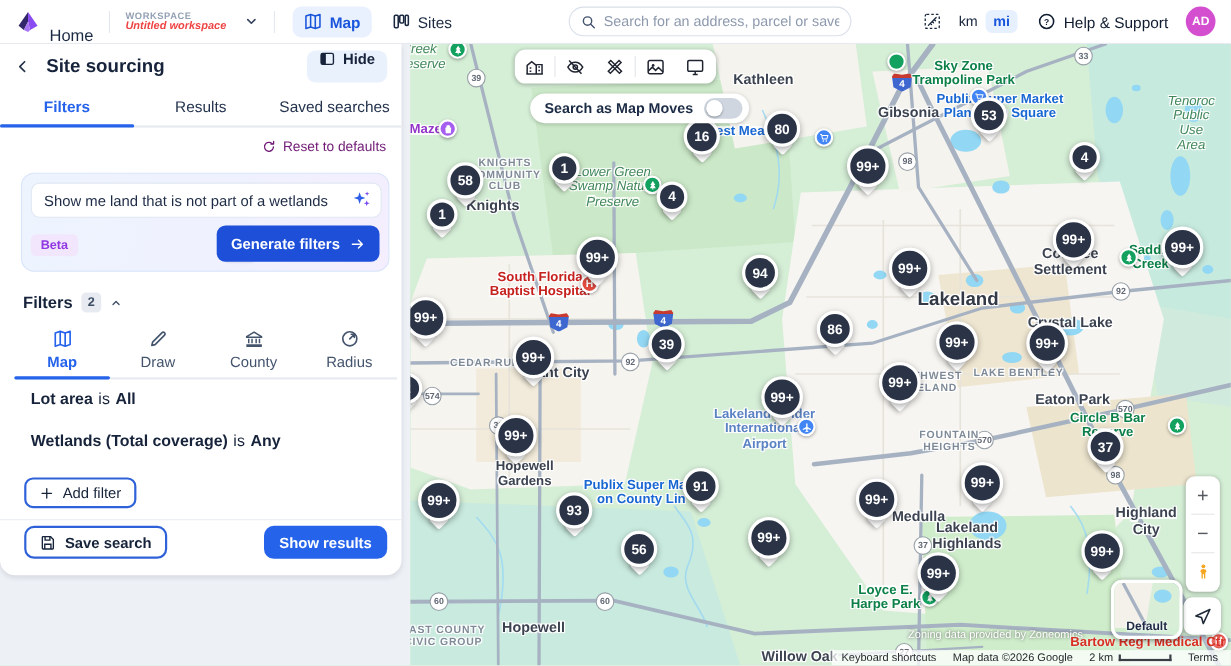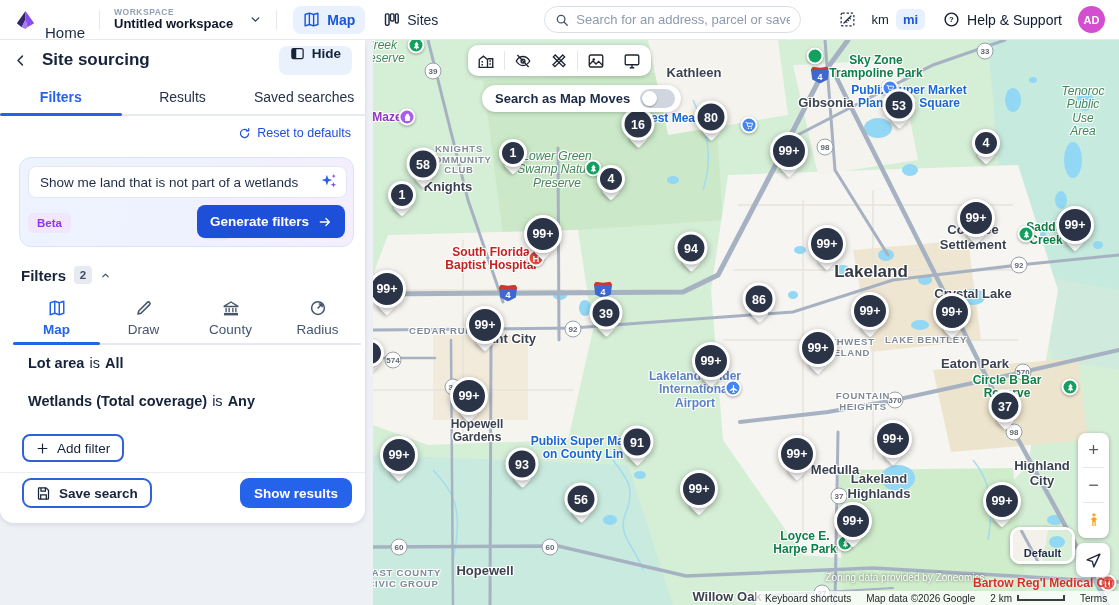--- a/index.html
+++ b/index.html
@@ -8,21 +8,21 @@
 
   
   .navbar { position:absolute; top:0; left:0; width:1119px; height:40px; background:#fff;
     border-bottom:1px solid #e7eaf0; display:flex; align-items:center; padding:0 14px; z-index:50; }
   .nb-group { display:flex; align-items:center; }
   .nb-home { gap:8px; cursor:pointer; }
   .nb-home-label { font-size:15px; font-weight:500; color:#1b2a44;margin-top:25px; }
   .nb-div { width:1px; height:20px; background:#e3e7ee; margin:0 14px; }
   .ws-block { display:flex; flex-direction:column; line-height:1.05; }
   .ws-label { font-size:8.5px; font-weight:700; letter-spacing:.06em; color:#94a0b4; }
-  .ws-name { font-size:13px; font-weight:700; color:#0f172a; }
+  .ws-name { font-size:10px; font-weight:700; color:#ef4444;font-style:italic; }
   .nb-chevron { margin-left:16px; color:#33415c; display:flex; }
   .nb-btn { display:flex; align-items:center; gap:7px; height:28px; padding:0 10px; border-radius:8px;
     font-size:14px; cursor:pointer; }
   .nb-btn.map-active { background:#e9f1fe; color:#1a56db; font-weight:600; margin-left:2px; }
   .nb-btn.sites { color:#1b2940; font-weight:500; margin-left:8px; }
   .nb-search { display:flex; align-items:center; gap:7px; width:257px; height:27px; margin-left:96px;
     border:1px solid #d9dfe9; border-radius:14px; padding:0 10px; color:#8d99ad; background:#fff; }
   .nb-search input { border:none; outline:none; flex:1; font-size:13px; color:#334259; background:transparent; font-family:inherit; }
   .nb-search input::placeholder { color:#8d99ad; }
   .nb-right { margin-left:auto; display:flex; align-items:center; }
@@ -40,21 +40,21 @@
   .back { color:#243247; display:flex; cursor:pointer; }
   .p-title { margin-left:14px; font-size:17px; font-weight:600; color:#16233a; }
   .hide-btn { margin-left:auto; display:flex; align-items:flex-start; gap:7px; height:29px; padding:0 11px;
     background:#e9f1fd; border-radius:8px; font-size:13.5px; font-weight:600; color:#16233a; cursor:pointer; }
   .p-tabs { position:absolute; top:40px; left:0; right:0; height:36px; display:flex; border-bottom:2px solid #e7ebf1; }
   .p-tab { flex:1; display:flex; align-items:center; justify-content:center; font-size:14px; color:#24334d;
     position:relative; cursor:pointer; font-weight:500; }
   .p-tab.active { color:#2563eb; font-weight:600; }
   .p-tab.active::after { content:""; position:absolute; bottom:-2px; left:0; right:0; height:3px; background:#2563eb; border-radius:3px; }
   .p-reset { position:absolute; top:86px; right:14px; display:flex; align-items:center; gap:6px;
-    color:#1d4ed8; font-size:12.5px; font-weight:500; cursor:pointer; }
+    color:#701a75; font-size:12.5px; font-weight:500; cursor:pointer; }
 
   .ai-box { position:absolute; left:19px; top:117px; width:335px; height:90px; border-radius:12px;
     border:1px solid #d7e4f9; background:linear-gradient(100deg,#edf4fe 0%,#eff1fe 55%,#f4eefe 100%); }
   .ai-input { position:absolute; left:8px; top:8px; width:319px; height:32px; background:#fff;
     border:1px solid #e1e8f2; border-radius:8px; font-size:13.5px; color:#1d2b45; padding:0 36px 0 11px; outline:none; font-family:inherit; }
   .ai-sparkle { position:absolute; right:15px; top:14px; }
   .beta { position:absolute; left:8px; bottom:13px; background:#f2e6fd; color:#9036e3; font-size:11.5px;
     font-weight:600; padding:4px 9px; border-radius:5px; }
   .hist-btn { position:absolute; right:119px; bottom:8px; width:33px; height:33px; background:#fff; border-radius:8px;
     border:1px solid #eef1f7; box-shadow:0 1px 2px rgba(0,0,0,.08); display:flex; align-items:center; justify-content:center;
@@ -139,21 +139,21 @@
     box-shadow:0 1px 2px rgba(0,0,0,.3); }
 
   .zoom-panel { position:absolute; left:705px; top:393px; width:31px; height:105px; background:#fff; border-radius:8px;
     box-shadow:0 1px 4px rgba(0,0,0,.3); display:flex; flex-direction:column; align-items:center; z-index:10; }
   .zp-btn { width:100%; height:34px; display:flex; align-items:center; justify-content:center; font-size:18px;
     color:#54585f; cursor:pointer; font-weight:500; }
   .zp-div { width:21px; height:1px; background:#e6e6e6; }
   .nav-btn { position:absolute; left:703px; top:503px; width:34px; height:34px; background:#fff; border-radius:8px;
     box-shadow:0 1px 4px rgba(0,0,0,.3); display:flex; align-items:center; justify-content:center; z-index:10; cursor:pointer; }
 
-  .default-thumb { position:absolute; left:637px; top:487px; width:65px; height:37px; border-radius:10px;
+  .default-thumb { position:absolute; left:637px; top:487px; width:65px; height:54px; border-radius:10px;
     border:3px solid #fff; box-shadow:0 1px 4px rgba(0,0,0,.35); overflow:hidden; z-index:10; cursor:pointer; }
   .default-label { position:absolute; left:0; right:0; bottom:2px; text-align:center; font-size:11px; font-weight:700;
     color:#1e2a45; text-shadow:0 0 3px #fff,0 0 3px #fff; z-index:11; }
 
   .zoning-attr { position:absolute; left:532px; top:532px; transform:translateX(-50%); font-size:10px; color:#fff;
     text-shadow:0 0 3px rgba(60,60,60,.9); z-index:9; white-space:nowrap; }
   .medical-label { position:absolute; left:600px; top:536px; font-size:12px; font-weight:700; color:#d93025; z-index:9;
     white-space:nowrap; text-shadow:0 0 3px #fff; }
   .attr-strip { position:absolute; left:383px; bottom:0; right:0; height:14px; background:rgba(255,255,255,.75);
     display:flex; align-items:center; gap:15px; padding:0 9px; font-size:10px; color:#1f2327; z-index:12; white-space:nowrap; }

